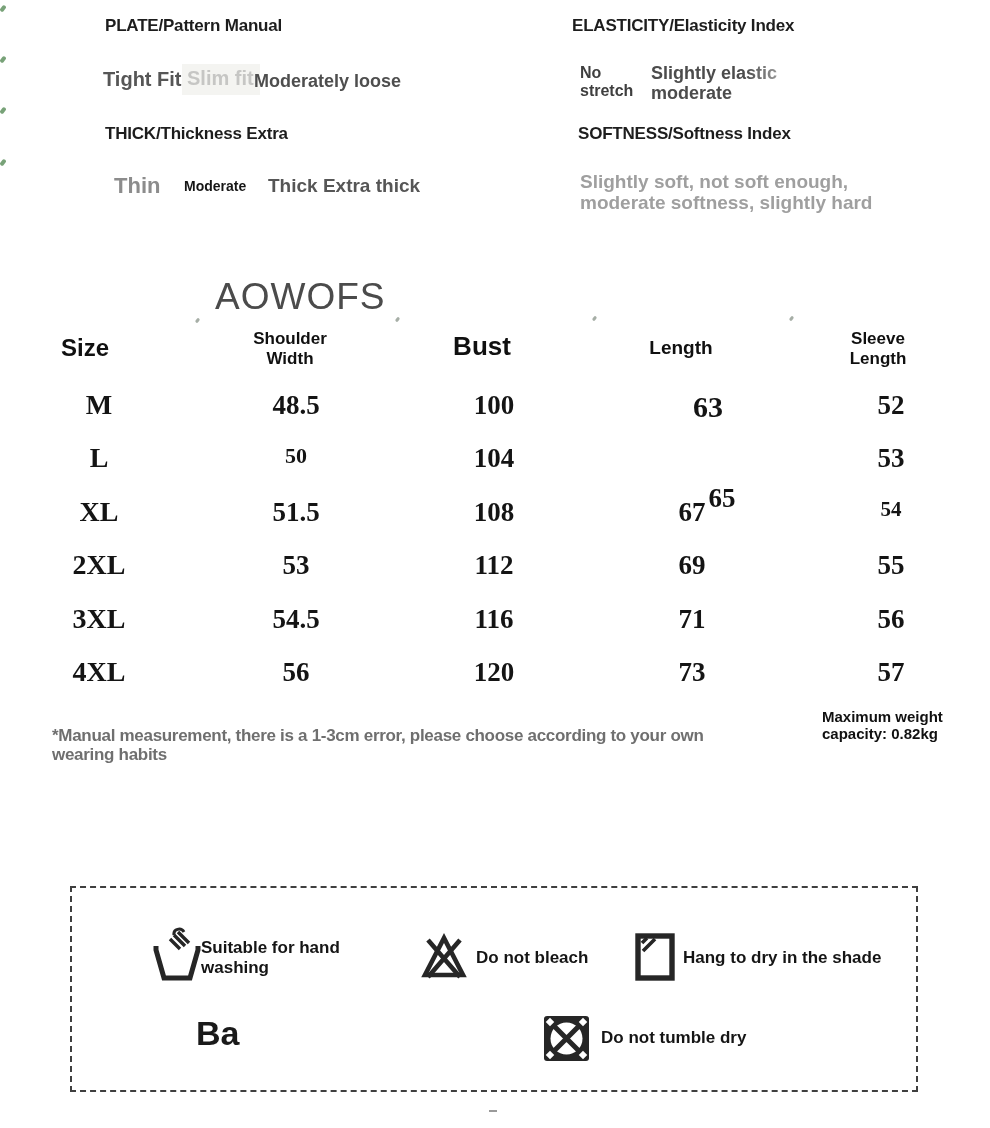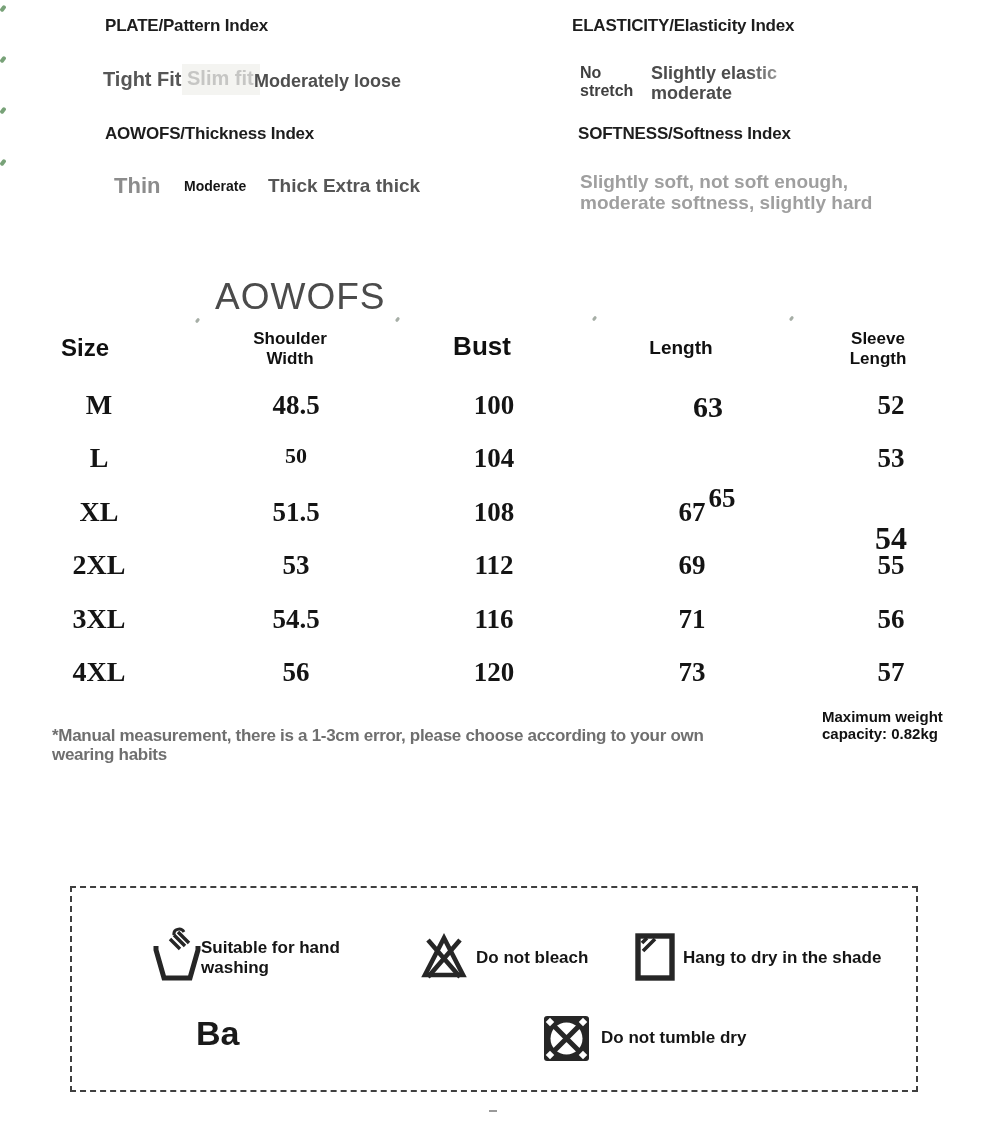--- a/index.html
+++ b/index.html
@@ -21,39 +21,39 @@
 </head>
 <body>
 
 <div id="canvas">
 
   <div class="abs tick" style="left:1px;top:5px;"></div>
   <div class="abs tick" style="left:1px;top:56px;"></div>
   <div class="abs tick" style="left:1px;top:107px;"></div>
   <div class="abs tick" style="left:1px;top:159px;"></div>
 
-  <div class="abs idx-title" style="left:105px;top:16px;">PLATE/Pattern Index</div>
+  <div class="abs idx-title" style="left:105px;top:16px;">PLATE/Pattern Manual</div>
   <div class="abs idx-title" style="left:572px;top:16px;">ELASTICITY/Elasticity Index</div>
 
   <div class="abs b" style="left:103px;top:68px;font-size:20px;color:#565656;">Tight Fit</div>
   <div class="abs b" style="left:182px;top:64px;font-size:20px;color:#c6c6c4;background:#f4f4f1;padding:3px 6px 5px 5px;">Slim fit</div>
   <div class="abs b" style="left:254px;top:71px;font-size:18px;color:#4e4e4e;">Moderately loose</div>
 
   <div class="abs b" style="left:580px;top:64px;font-size:16px;color:#3f3f3f;line-height:18px;">
     <div>No</div>
     <div>stretch</div>
   </div>
   <div class="abs b" style="left:651px;top:63px;font-size:18px;color:#4c4c4c;line-height:20px;">
     <div>Slightly elastic</div>
     <div>moderate</div>
   </div>
 
   <div class="abs" style="left:745px;top:60px;width:130px;height:24px;background:linear-gradient(90deg,rgba(255,255,255,0),#ffffff 60%);"></div>
 
-  <div class="abs idx-title" style="left:105px;top:124px;">AOWOFS/Thickness Index</div>
+  <div class="abs idx-title" style="left:105px;top:124px;">THICK/Thickness Extra</div>
   <div class="abs idx-title" style="left:578px;top:124px;">SOFTNESS/Softness Index</div>
 
   <div class="abs b" style="left:114px;top:173px;font-size:22px;color:#8c8c8c;">Thin</div>
   <div class="abs b" style="left:184px;top:178px;font-size:14px;color:#161616;">Moderate</div>
   <div class="abs b" style="left:268px;top:175px;font-size:19px;color:#565656;">Thick Extra thick</div>
 
   <div class="abs b" style="left:580px;top:171px;font-size:19px;color:#9f9f9f;line-height:21px;">
     <div>Slightly soft, not soft enough,</div>
     <div>moderate softness, slightly hard</div>
   </div>
@@ -80,21 +80,21 @@
   <div class="abs serif-cell" style="left:44px;top:442px;width:110px;font-size:28px;">L</div>
   <div class="abs serif-cell" style="left:246px;top:443px;width:100px;font-size:22px;">50</div>
   <div class="abs serif-cell" style="left:444px;top:443px;width:100px;font-size:27px;">104</div>
   <div class="abs serif-cell" style="left:672px;top:443px;width:100px;font-size:27px;margin-top:40px;">65</div>
   <div class="abs serif-cell" style="left:841px;top:443px;width:100px;font-size:27px;">53</div>
 
   <div class="abs serif-cell" style="left:44px;top:496px;width:110px;font-size:28px;">XL</div>
   <div class="abs serif-cell" style="left:246px;top:497px;width:100px;font-size:27px;">51.5</div>
   <div class="abs serif-cell" style="left:444px;top:497px;width:100px;font-size:27px;">108</div>
   <div class="abs serif-cell" style="left:642px;top:497px;width:100px;font-size:27px;">67</div>
-  <div class="abs serif-cell" style="left:841px;top:497px;width:100px;font-size:32px;margin-top:23px;">54</div>
+  <div class="abs serif-cell" style="left:841px;top:497px;width:100px;font-size:21px;">54</div>
 
   <div class="abs serif-cell" style="left:44px;top:549px;width:110px;font-size:28px;">2XL</div>
   <div class="abs serif-cell" style="left:246px;top:550px;width:100px;font-size:27px;">53</div>
   <div class="abs serif-cell" style="left:444px;top:550px;width:100px;font-size:27px;">112</div>
   <div class="abs serif-cell" style="left:642px;top:550px;width:100px;font-size:27px;">69</div>
   <div class="abs serif-cell" style="left:841px;top:550px;width:100px;font-size:27px;">55</div>
 
   <div class="abs serif-cell" style="left:44px;top:603px;width:110px;font-size:28px;">3XL</div>
   <div class="abs serif-cell" style="left:246px;top:604px;width:100px;font-size:27px;">54.5</div>
   <div class="abs serif-cell" style="left:444px;top:604px;width:100px;font-size:27px;">116</div>

